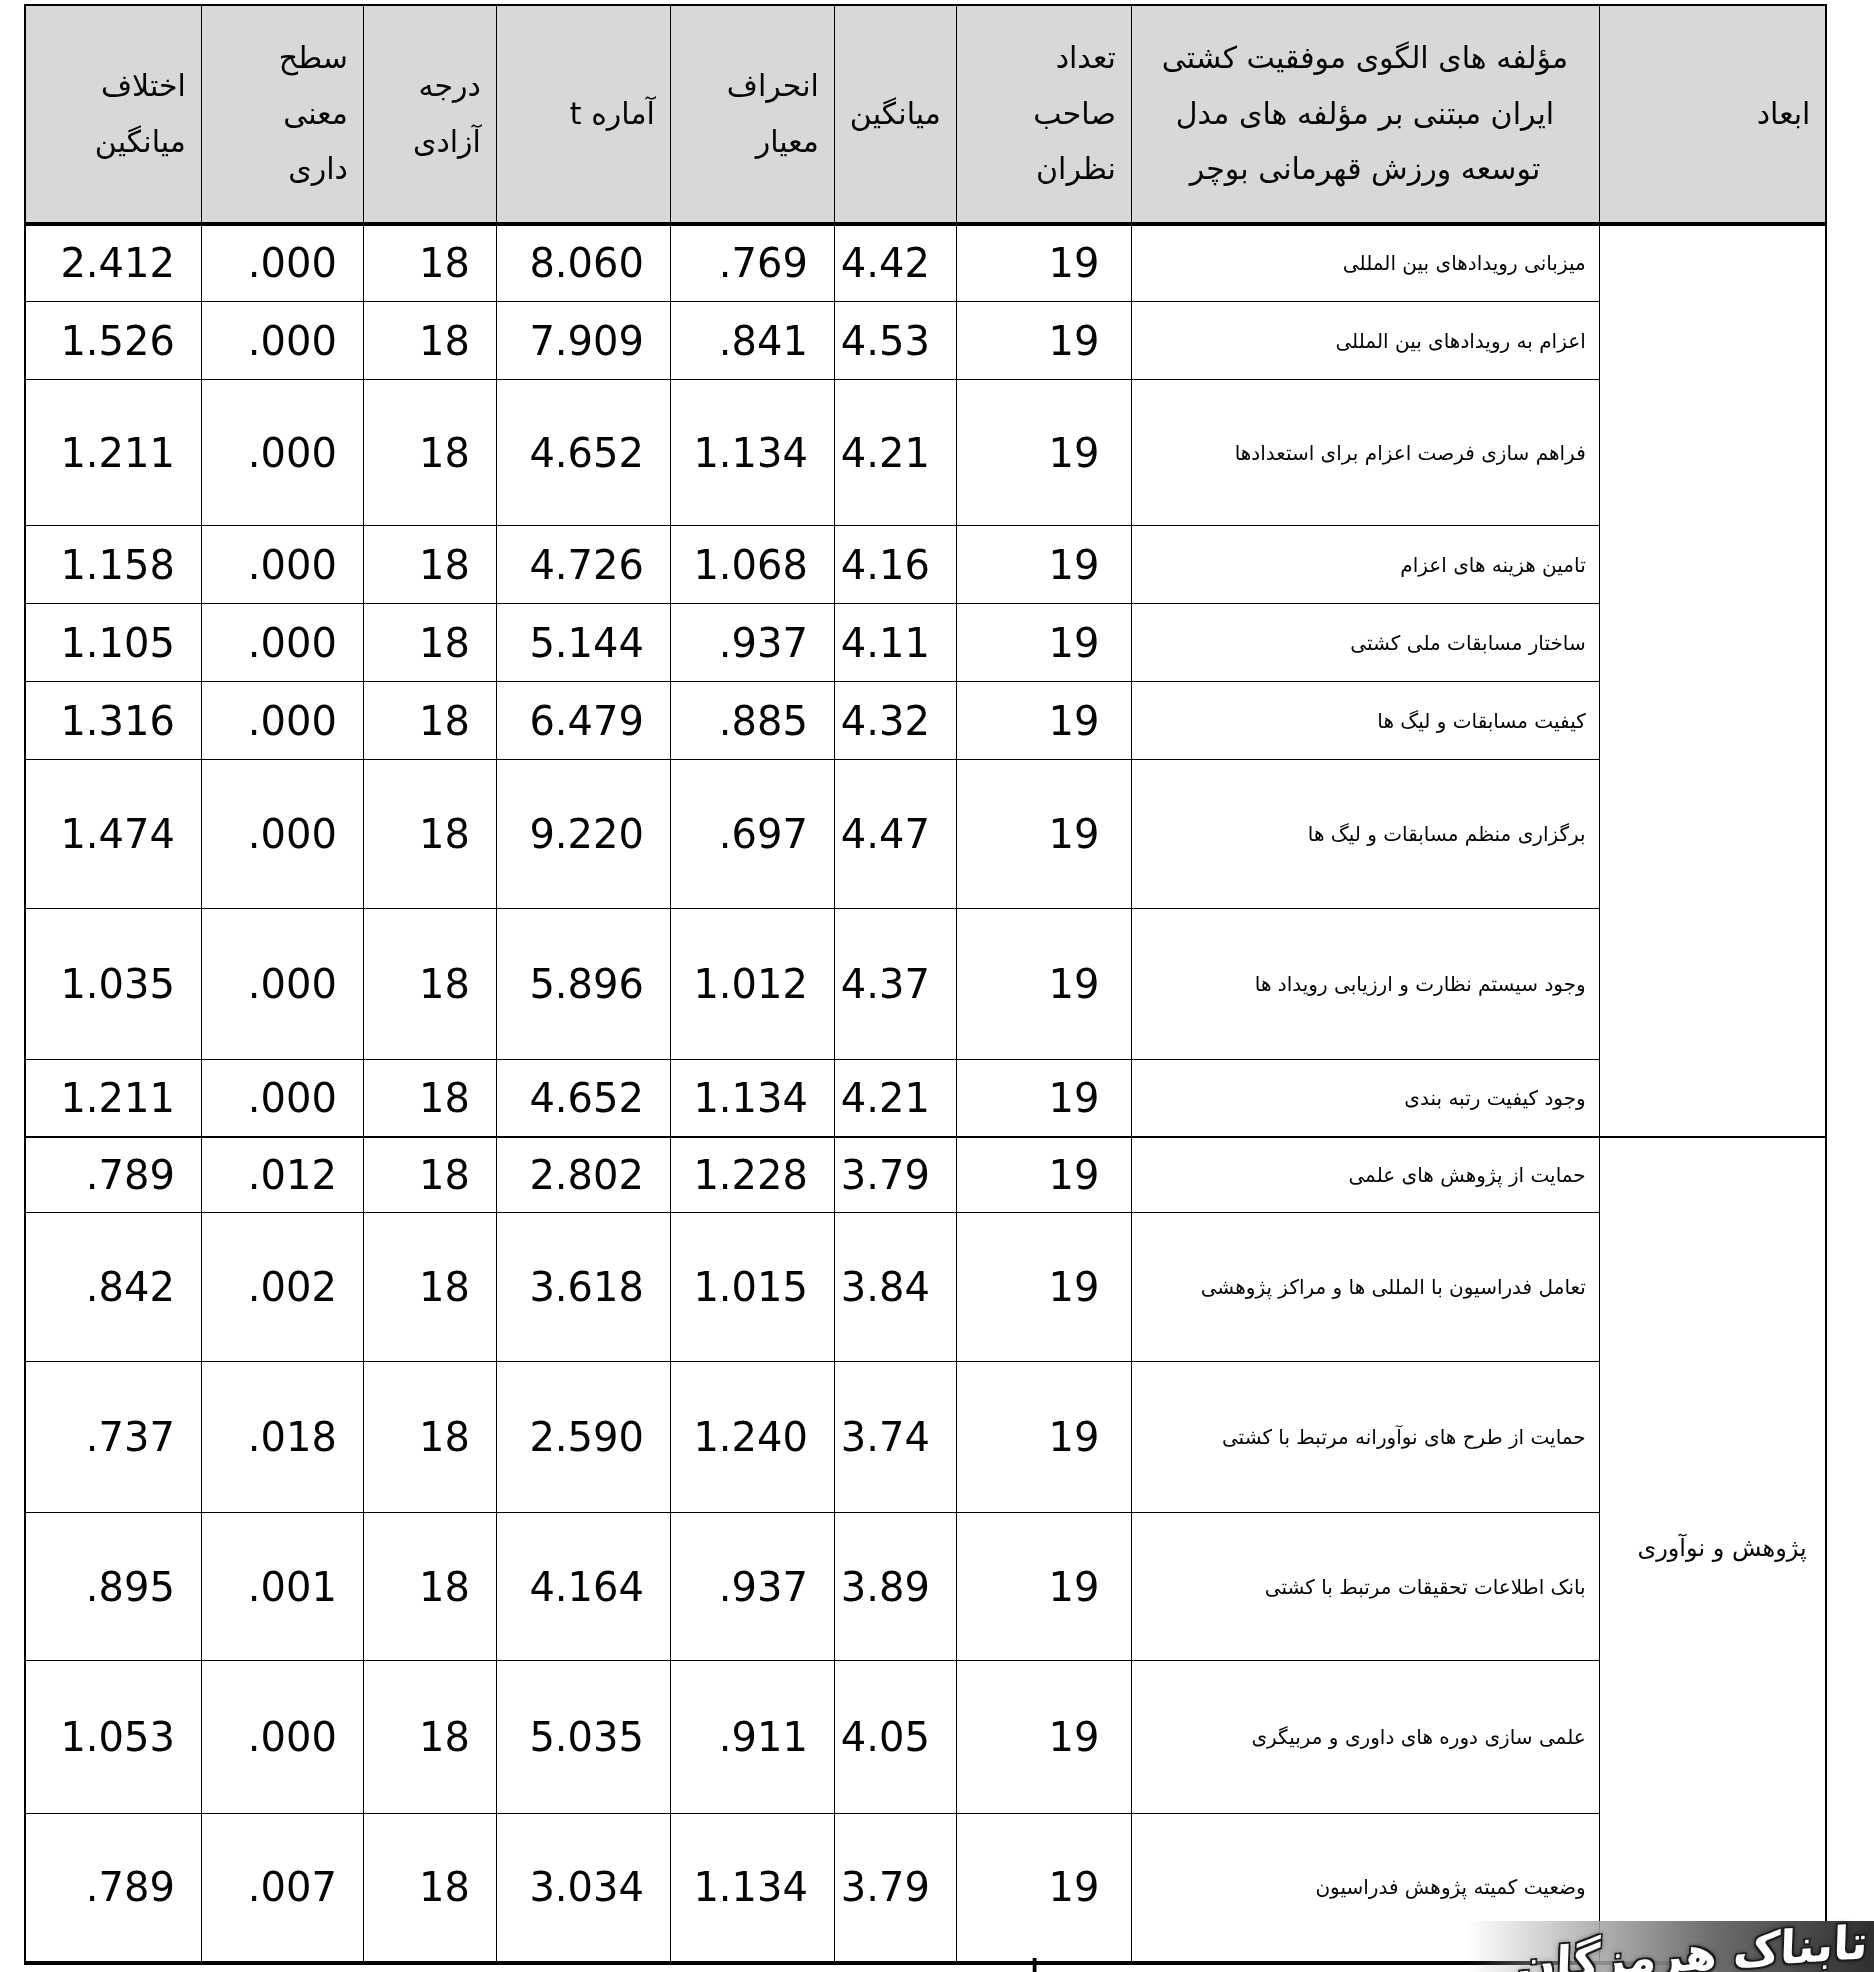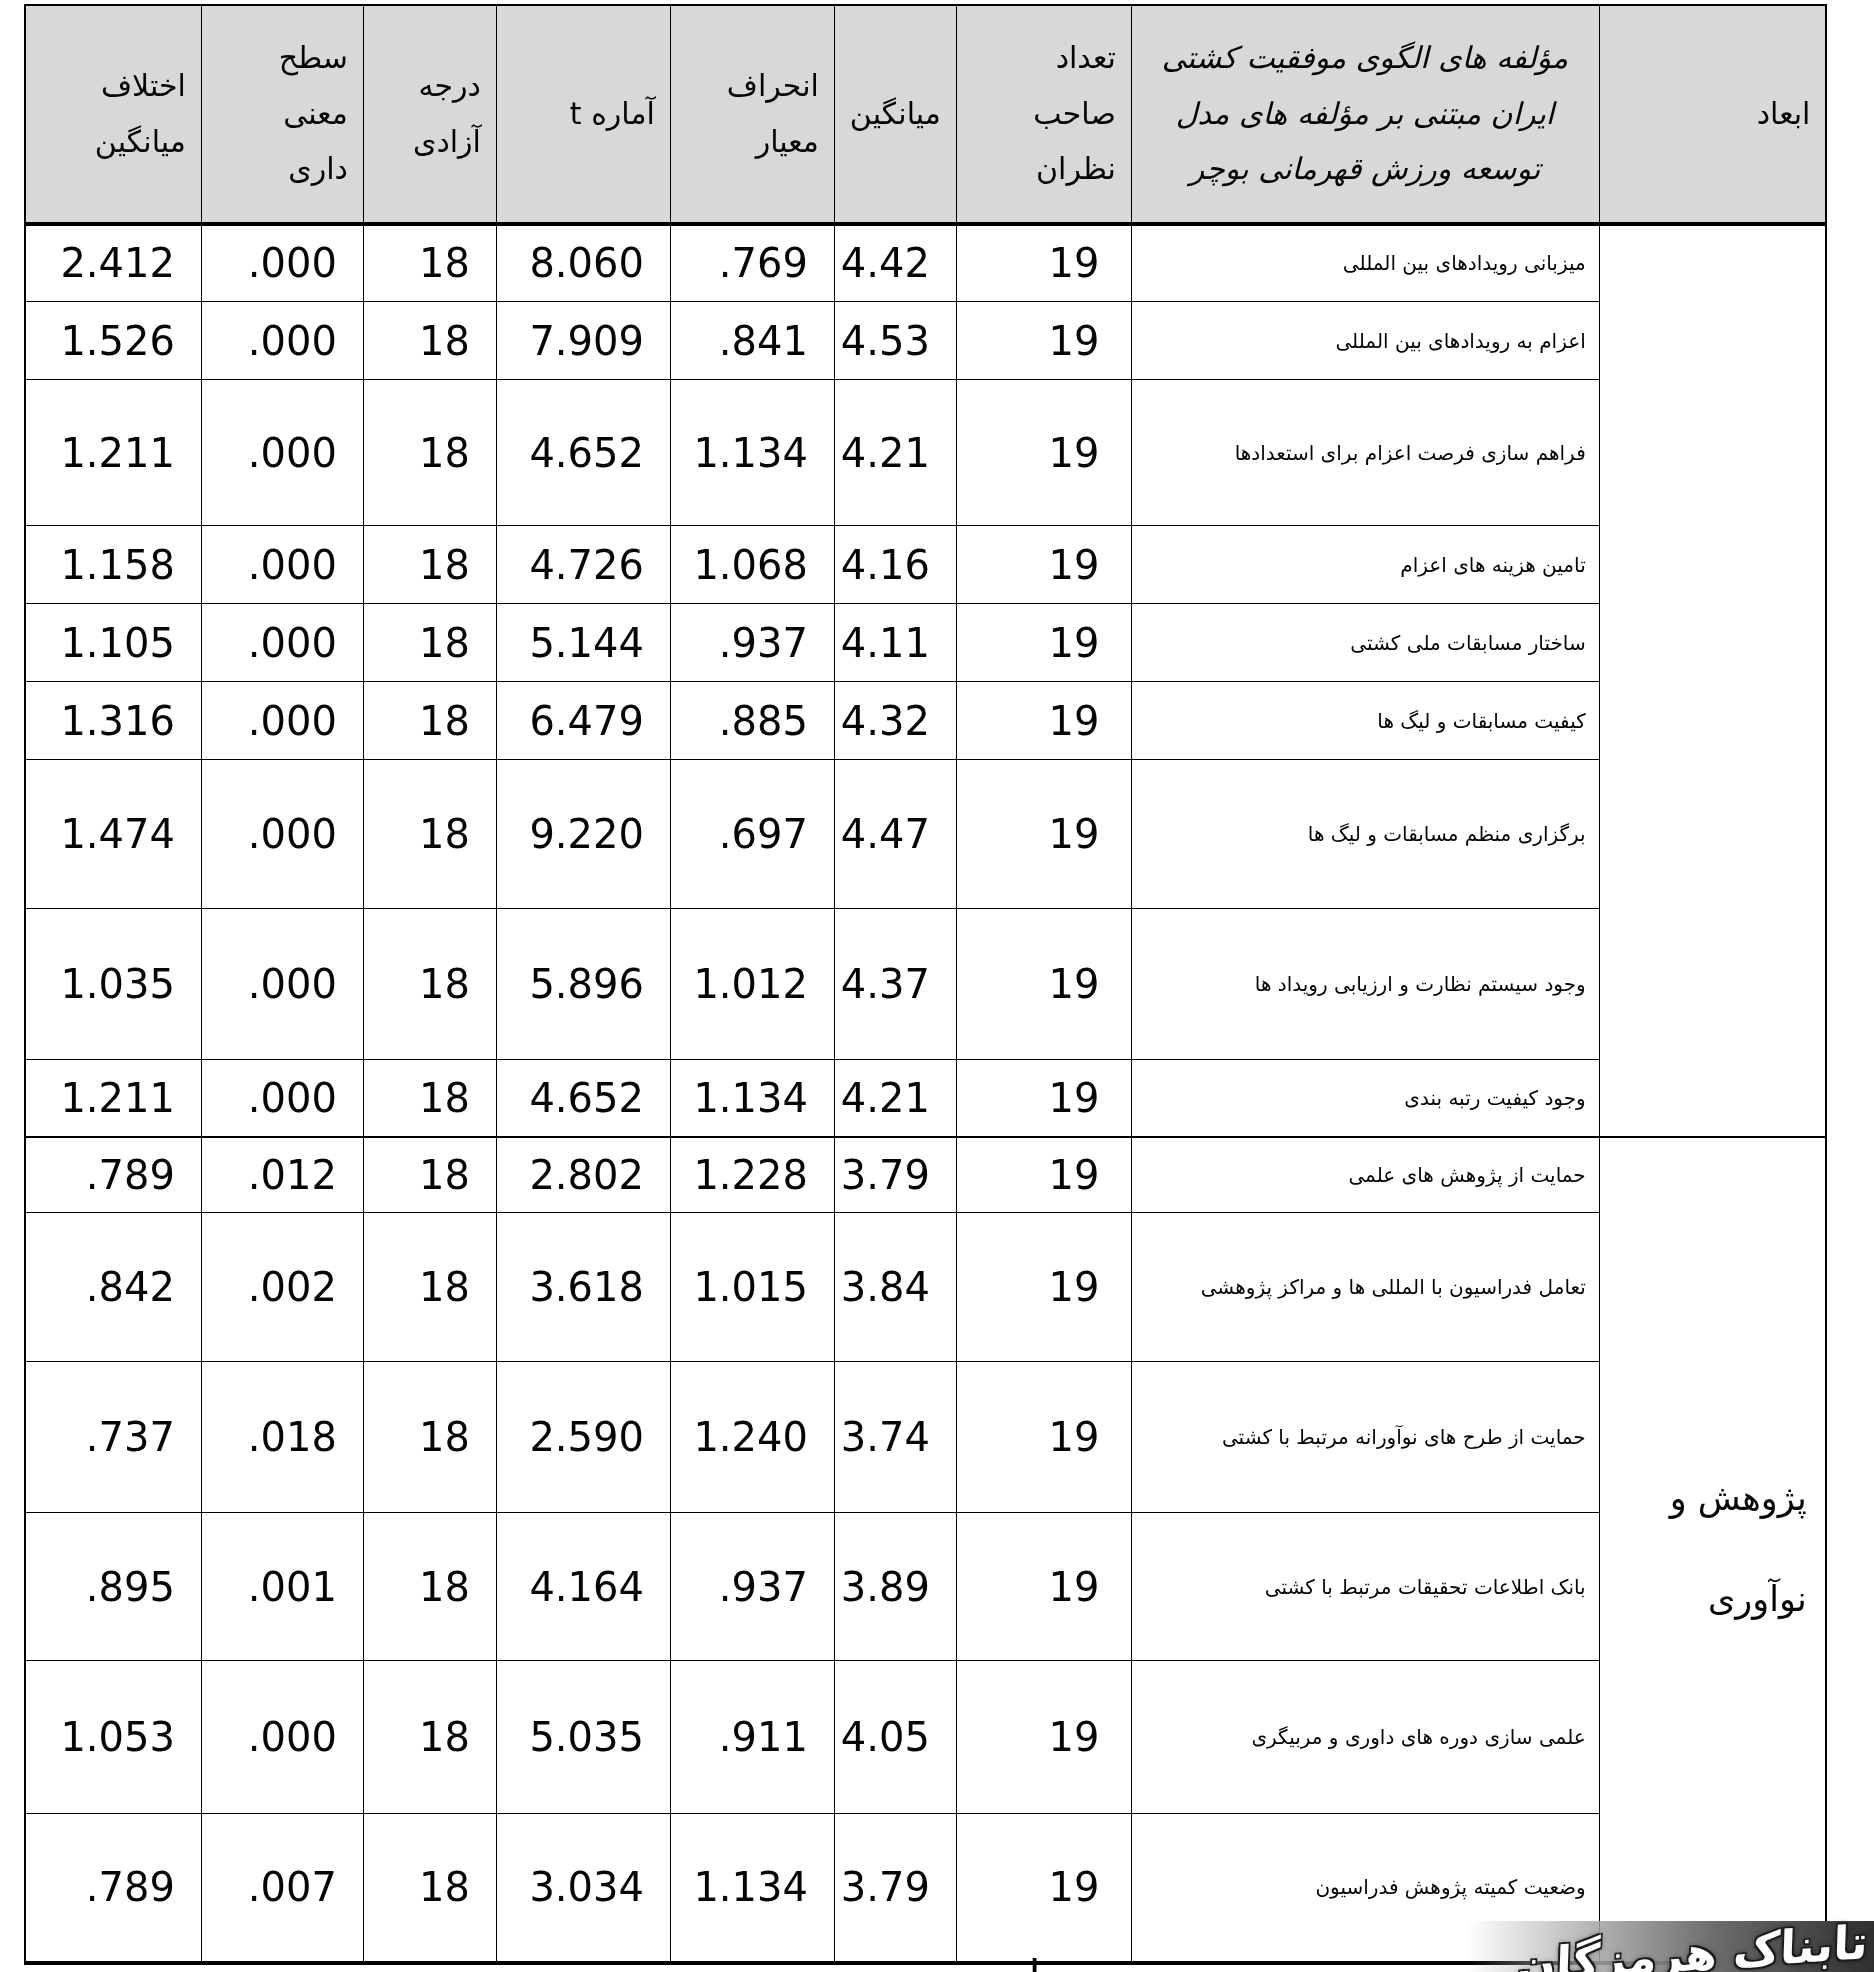--- a/index.html
+++ b/index.html
@@ -36,30 +36,30 @@
 
   thead th {
     background: #d8d8d8;
     border-bottom: 4.6px solid #000;
     font-weight: normal;
     font-size: 30px;
     line-height: 1.85;
     text-align: right;
     padding: 7.3px 14.6px;
   }
-  thead th.comp-h { text-align: center; padding: 7.3px 9.1px; font-style: italic; }
+  thead th.comp-h { text-align: center; padding: 7.3px 9.1px; }
 
   td.comp {
     font-size: 20px;
     line-height: 2.3;
     text-align: right;
     padding: 0 12.8px;
   }
   td.dim {
-    font-size: 35px;
+    font-size: 24px;
     line-height: 2.9;
     text-align: right;
     padding: 0 18.3px;
     background: #ffffff;
   }
   td.num {
     font-size: 40px;
     direction: ltr;
     text-align: right;
     padding: 0 25.6px 0 5.5px;

